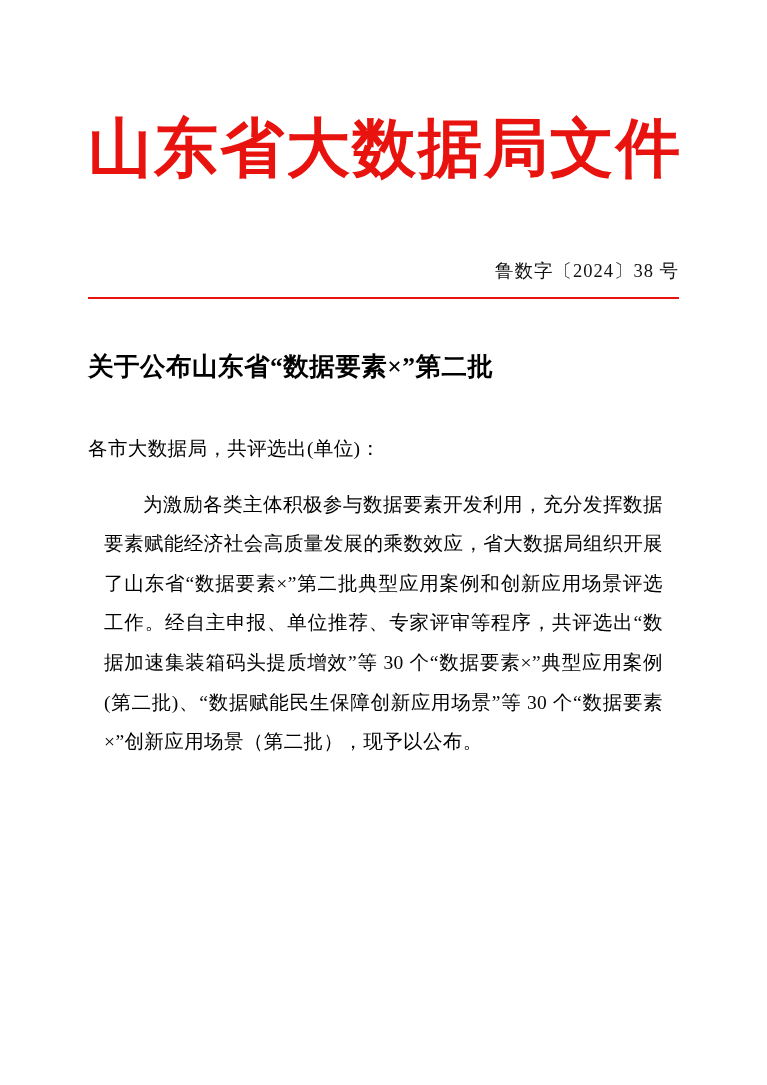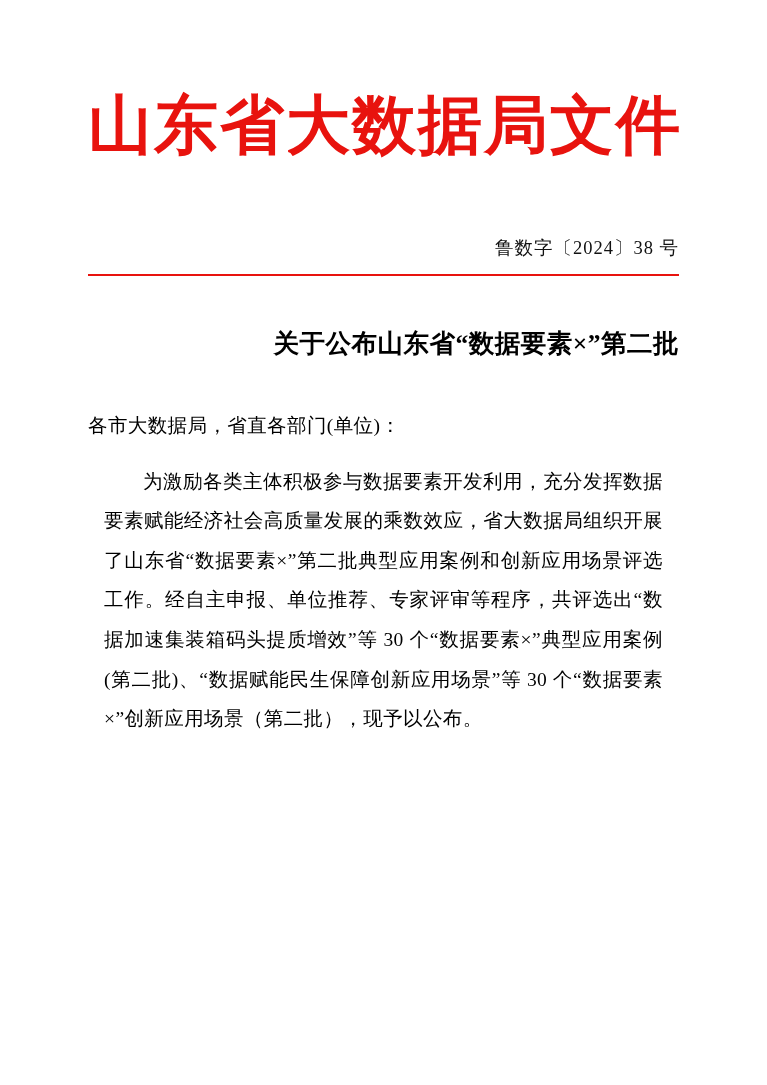--- a/index.html
+++ b/index.html
@@ -19,21 +19,21 @@
     position: relative;
     width: 767px;
     height: 1085px;
     box-sizing: border-box;
     padding: 0 88px;
   }
 
   
   .masthead {
     text-align: right;
-    margin-top: 89px;
+    margin-top: 112px;
     color: #e8130e;
     font-family: "Liberation Serif", "DejaVu Serif", serif;
     font-weight: bold;
     font-size: 64px;
     letter-spacing: 2px;
     line-height: 1.15;
     white-space: nowrap;
   }
 
   
@@ -51,21 +51,21 @@
     height: 2.6px;
     background: #e8130e;
     width: 591px;
     margin-left: auto;
     margin-right: auto;
   }
 
   
   .doc-title {
     margin-top: 46px;
-    text-align: right;
+    text-align: left;
     font-size: 25.5px;
     font-weight: bold;
     line-height: 1.72;
     letter-spacing: 0.5px;
   }
   .doc-title .line {
     display: block;
     white-space: nowrap;
   }
 
@@ -95,17 +95,17 @@
 
   <div class="doc-number">鲁数字〔2024〕38 号</div>
 
   <div class="red-rule"></div>
 
   <div class="doc-title">
     <span class="line">关于公布山东省“数据要素×”第二批</span>
   </div>
 
   <div class="body-block">
-    <p class="salutation">各市大数据局，省直各部门(单位)：</p>
+    <p class="salutation">各市大数据局，共评选出(单位)：</p>
     <p class="para">为激励各类主体积极参与数据要素开发利用，充分发挥数据要素赋能经济社会高质量发展的乘数效应，省大数据局组织开展了山东省“数据要素×”第二批典型应用案例和创新应用场景评选工作。经自主申报、单位推荐、专家评审等程序，共评选出“数据加速集装箱码头提质增效”等 30 个“数据要素×”典型应用案例 (第二批)、“数据赋能民生保障创新应用场景”等 30 个“数据要素×”创新应用场景（第二批），现予以公布。</p>
   </div>
 
 </div>
 
 </body></html>

